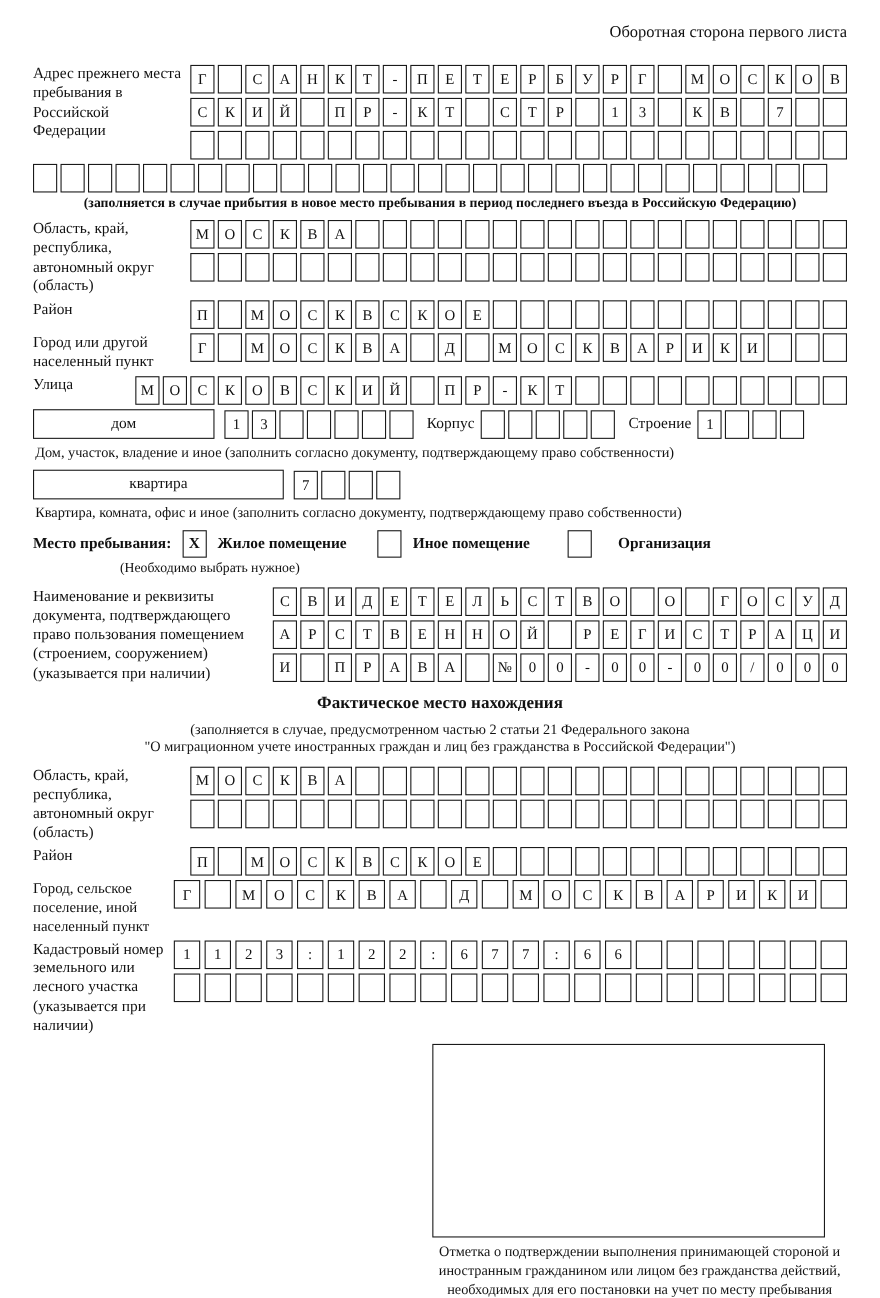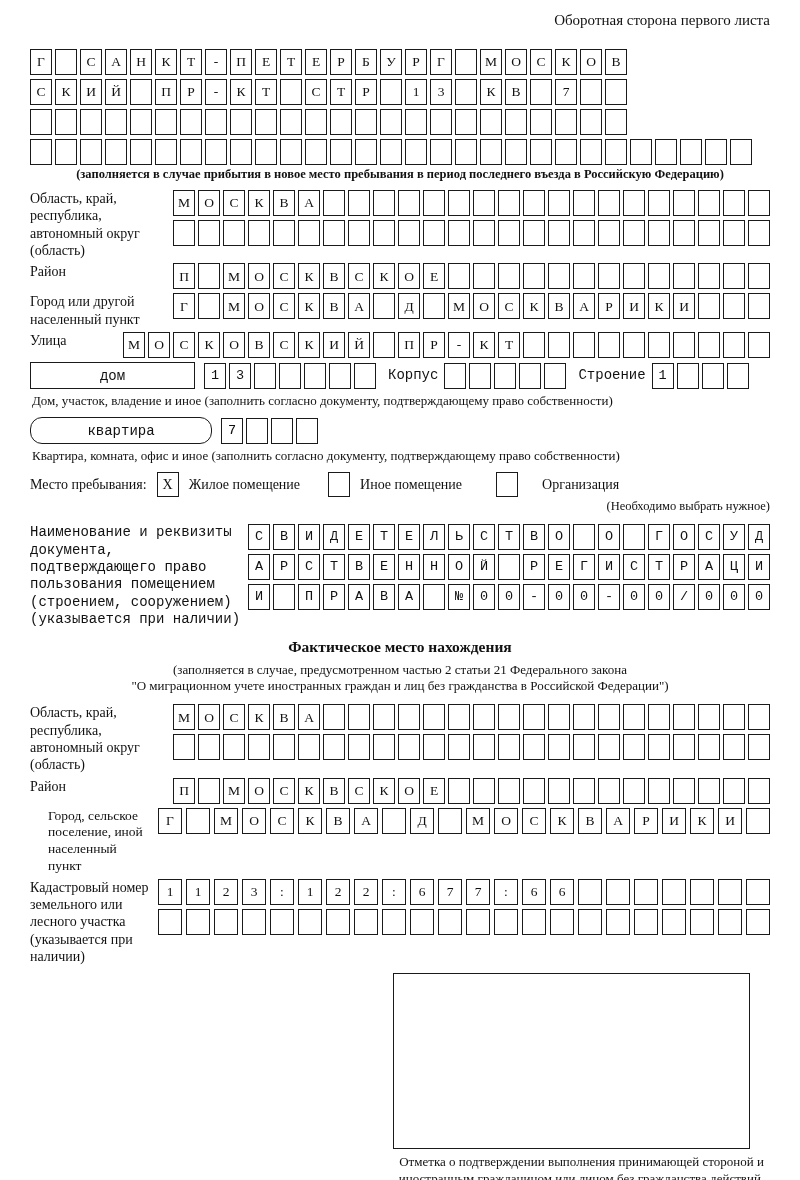--- a/index.html
+++ b/index.html
@@ -1,50 +1,51 @@
 <!DOCTYPE html>
 <html><head>
 <meta charset="utf-8">
 <style>
   html,body{margin:0;padding:0;background:#ffffff;}
   body{width:800px;height:1180px;font-family:"Liberation Serif","DejaVu Serif",serif;color:#111;overflow:hidden;}
-  .page{box-sizing:border-box;width:800px;height:1180px;padding:4px 30px 10px 30px;}
+  .page{box-sizing:border-box;width:800px;height:1180px;padding:14px 30px 10px 30px;}
   .hdr{font-size:15px;text-align:right;margin:8px 0 20px 0;}
   .frow{display:flex;align-items:flex-start;margin-bottom:4px;}
   .flabel{flex:1;font-size:14px;line-height:1.24;padding-right:6px;}
-  .flabel.small{font-size:13.5px;margin-left:18px;}
+  .flabel.small{font-size:13.5px;}
   .gridcol{display:flex;flex-direction:column;gap:4px;}
   .grid{display:flex;gap:3px;}
   .grid .cell{box-sizing:border-box;width:22px;height:26px;border:1.6px solid #1a1a1a;display:flex;align-items:center;justify-content:center;font-size:13.5px;line-height:1;}
   .grid.wide{gap:4px;}
   .grid.wide .cell{width:24px;}
   .fullrow{margin:0 0 2px 0;}
   .cap{font-size:12.5px;text-align:center;margin:2px 0 8px 0;font-weight:bold;}
   .cap-left{font-size:13px;text-align:left;margin:4px 0 8px 2px;}
   .sect-title{font-size:15.5px;font-weight:bold;text-align:center;margin:6px 0 10px 0;}
   .inline-box{box-sizing:border-box;border:1.5px solid #1a1a1a;height:27px;display:flex;align-items:center;justify-content:center;font-size:14px;}
-  .house-row{display:flex;align-items:flex-end;margin-bottom:2px;font-family:Liberation Mono, monospace;}
+  .house-row{display:flex;align-items:flex-end;margin-bottom:2px;}
   .inline-lbl{font-size:14px;line-height:27px;white-space:nowrap;}
-  .stay-row{display:flex;align-items:center;margin:6px 0 2px 0;font-size:14px;}
+  .stay-row{display:flex;align-items:center;margin:6px 0 2px 0;font-size:14px;font-weight:bold;}
   .cbox{box-sizing:border-box;width:22px;height:25px;border:1.6px solid #1a1a1a;display:flex;align-items:center;justify-content:center;font-size:14px;margin:0 10px;}
-  .stay-note{font-size:12.5px;margin:0 0 10px 79px;text-align:right;}
+  .stay-note{font-size:12.5px;margin:0 0 10px 79px;}
   .cap2{font-size:13px;text-align:center;margin:0;font-family:Liberation Serif, serif;}
   .stamp-wrap{width:377px;margin-left:auto;margin-top:8px;}
   .stamp-box{box-sizing:border-box;width:357px;height:176px;border:1.7px solid #1a1a1a;margin-bottom:5px;}
   .stamp-cap{font-size:13px;text-align:center;line-height:1.3;}
-  .mb8{margin-bottom:8px;font-family:Liberation Mono, monospace;}
+  .mb8{margin-bottom:8px;}
 </style>
 </head>
 <body>
 
 <div class="page">
 
   <div class="hdr">Оборотная сторона первого листа</div>
 
   <div class="frow">
+    <div class="flabel">Адрес прежнего места пребывания в Российской Федерации</div>
     <div class="gridcol">
       <div class="grid">
           <span class="cell">Г</span>
           <span class="cell"></span>
           <span class="cell">С</span>
           <span class="cell">А</span>
           <span class="cell">Н</span>
           <span class="cell">К</span>
           <span class="cell">Т</span>
           <span class="cell">-</span>
@@ -326,21 +327,21 @@
     <div class="grid" style="margin-left:6px;margin-top:1px;">
         <span class="cell">1</span>
         <span class="cell"></span>
         <span class="cell"></span>
         <span class="cell"></span>
       </div>
   </div>
   <div class="cap-left">Дом, участок, владение и иное (заполнить согласно документу, подтверждающему право собственности)</div>
 
   <div class="house-row">
-    <div class="inline-box" style="width:182px;border-radius:12px;">квартира</div>
+    <div class="inline-box" style="width:228px;">квартира</div>
     <div class="grid" style="margin-left:9px;margin-top:1px;">
         <span class="cell">7</span>
         <span class="cell"></span>
         <span class="cell"></span>
         <span class="cell"></span>
       </div>
   </div>
   <div class="cap-left">Квартира, комната, офис и иное (заполнить согласно документу, подтверждающему право собственности)</div>
 
   <div class="stay-row">

